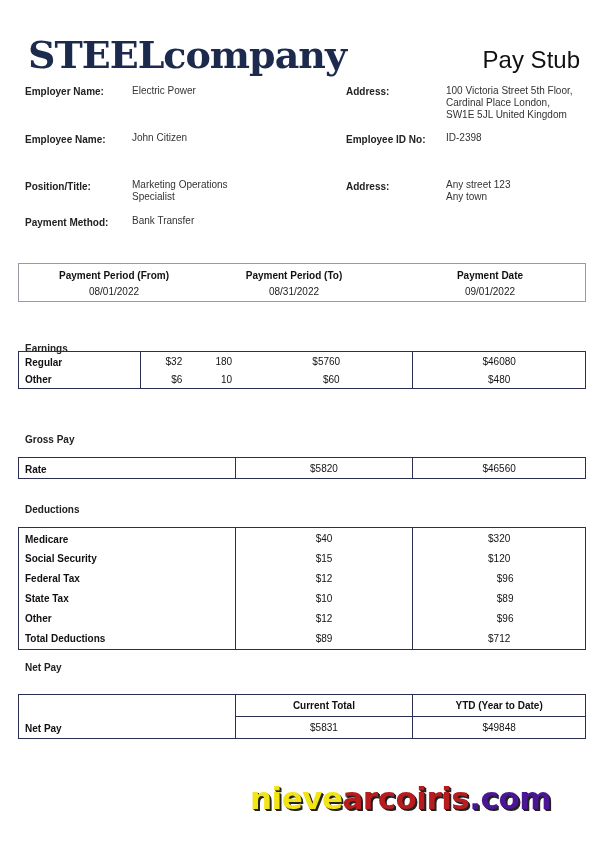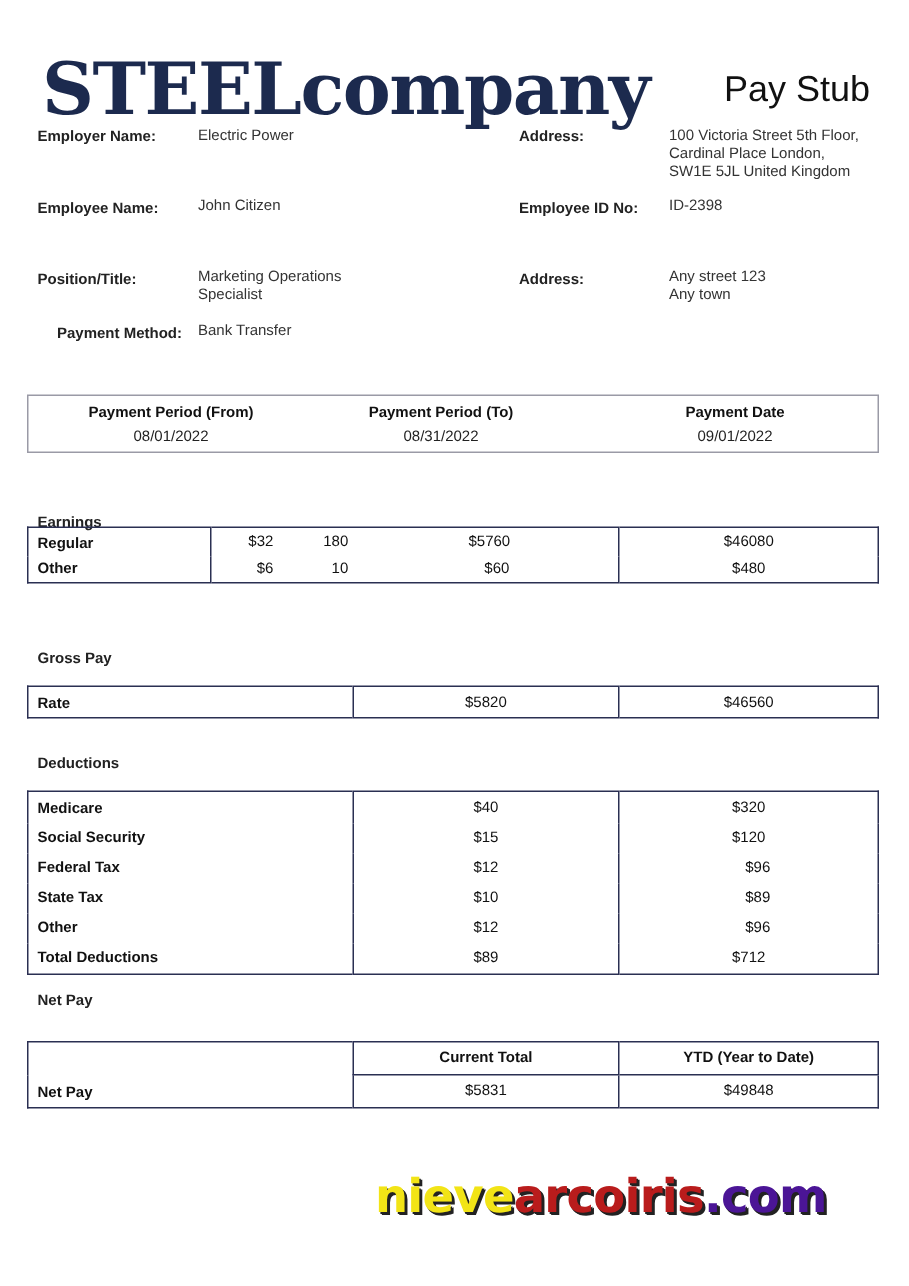--- a/index.html
+++ b/index.html
@@ -1,19 +1,19 @@
 <!DOCTYPE html>
 <html><head>
 <meta charset="utf-8">
 <style>
   * { box-sizing: border-box; margin: 0; padding: 0; }
   html, body { width: 606px; height: 857px; background: #ffffff; overflow: hidden; }
   body { font-family: "Liberation Sans", sans-serif; color: #111; position: relative; }
   .abs { position: absolute; }
-  .logo { left: 28px; top: 32px; font-family: "DejaVu Serif", serif; font-weight: bold; font-size: 48px; color: #1c2a4e; letter-spacing: -1px; }
+  .logo { left: 28px; top: 32px; font-family: "DejaVu Serif", serif; font-weight: bold; font-size: 38px; color: #1c2a4e; letter-spacing: -1px; }
   .doc-title { right: 26px; top: 46px; font-size: 24px; color: #111; }
   .lbl { font-size: 10px; font-weight: bold; color: #222; }
   .val { font-size: 10px; color: #333; line-height: 12px; }
   .section-title { font-size: 10px; font-weight: bold; color: #222; }
   .period-box { left: 18px; top: 263px; width: 568px; height: 39px; border: 1px solid #9a9aa6; }
   .period-col { position: absolute; top: 0; width: 190px; text-align: center; font-size: 10px; }
   .period-col .h { font-weight: bold; margin-top: 6px; }
   .period-col .d { margin-top: 5px; color: #222; }
   table { border-collapse: collapse; position: absolute; left: 18px; width: 568px; font-size: 10px; }
   td, th { border-color: #2a2f52; border-style: solid; border-width: 0; }
@@ -51,21 +51,21 @@
 <div class="abs val" style="left:132px;top:179px;">
   <div>Marketing Operations</div>
   <div>Specialist</div>
 </div>
 <div class="abs lbl" style="left:346px;top:181px;">Address:</div>
 <div class="abs val" style="left:446px;top:179px;">
   <div>Any street 123</div>
   <div>Any town</div>
 </div>
 
-<div class="abs lbl" style="left:38px;top:217px;">Payment Method:</div>
+<div class="abs lbl" style="left:25px;top:217px;">Payment Method:</div>
 <div class="abs val" style="left:132px;top:215px;">Bank Transfer</div>
 
 <div class="abs period-box">
   <div class="period-col" style="left:0;">
     <div class="h">Payment Period (From)</div>
     <div class="d">08/01/2022</div>
   </div>
   <div class="period-col" style="left:180px;">
     <div class="h">Payment Period (To)</div>
     <div class="d">08/31/2022</div>

